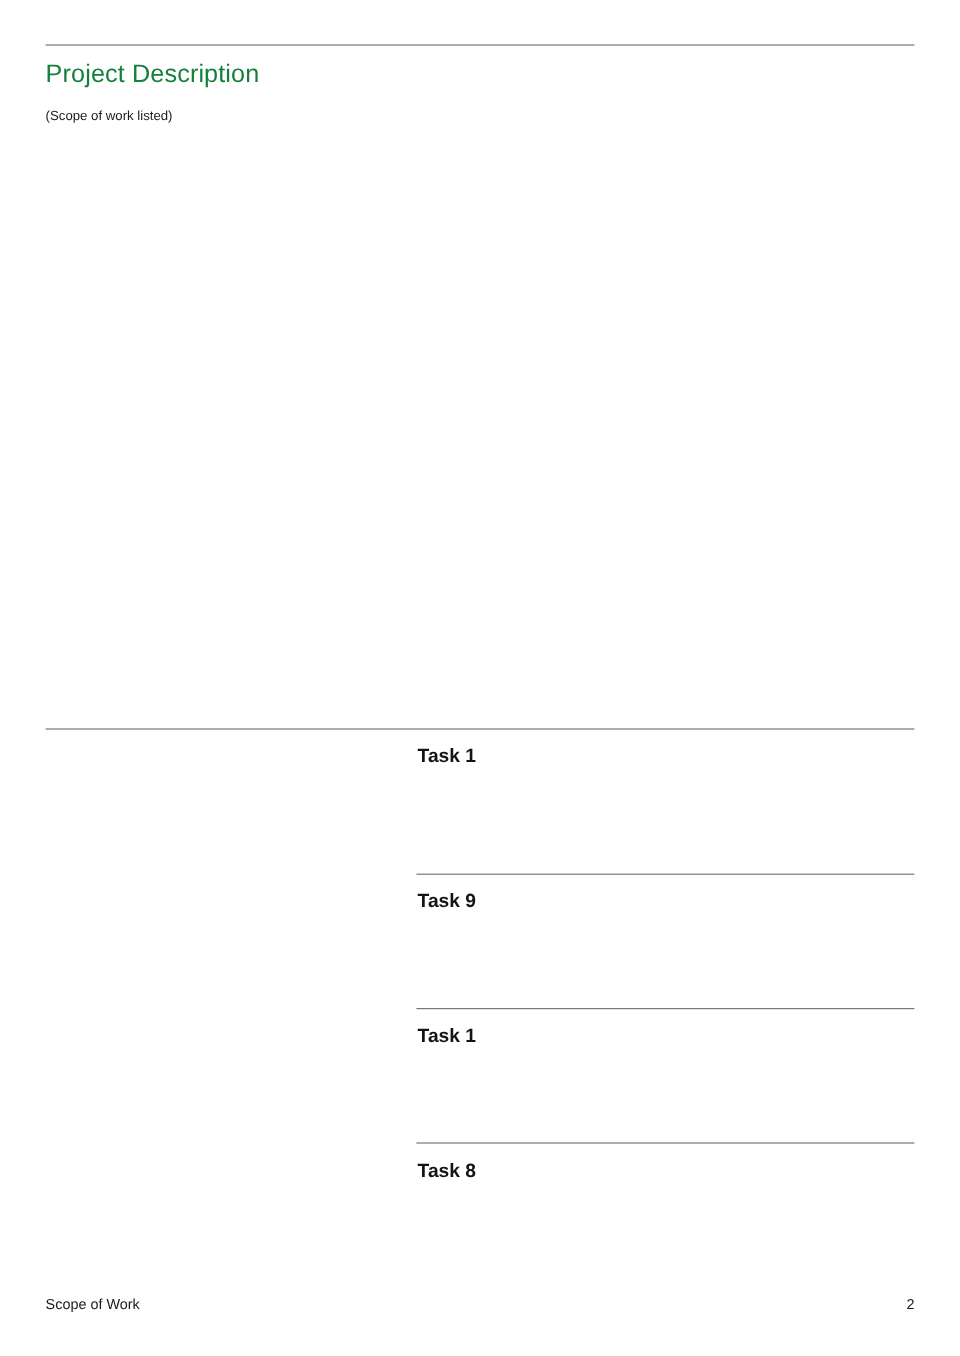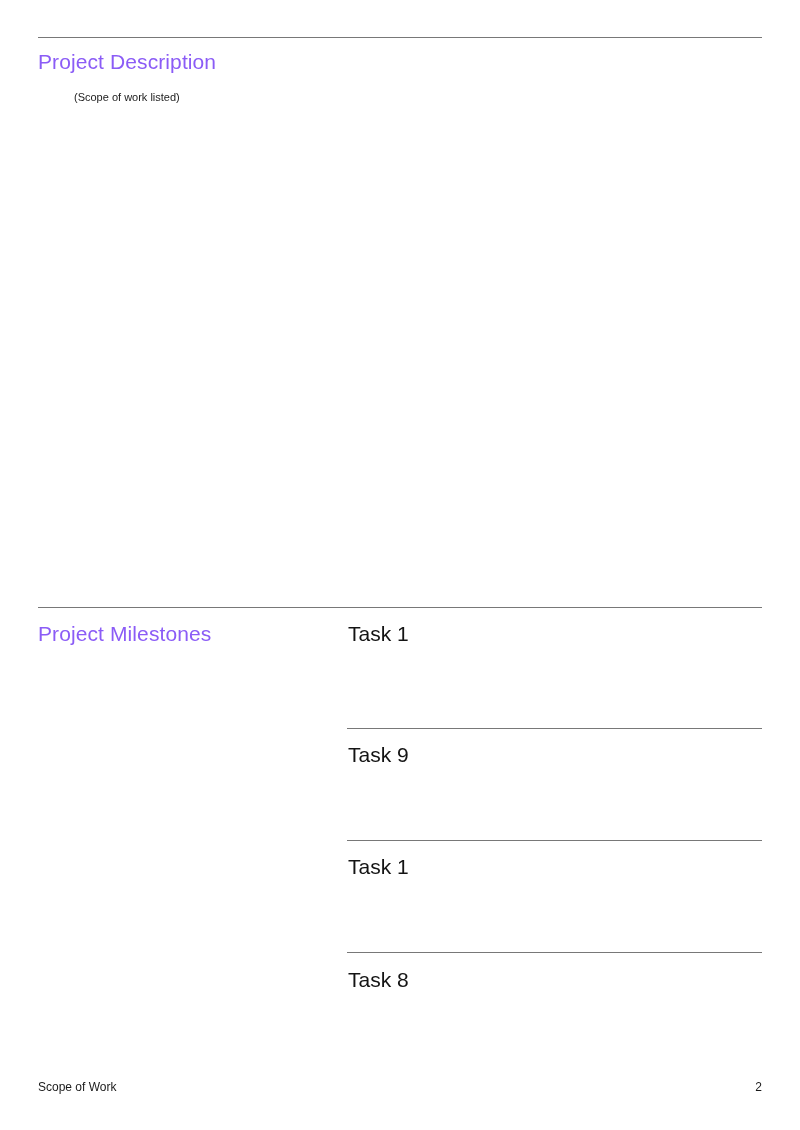--- a/index.html
+++ b/index.html
@@ -31,37 +31,36 @@
   .rule-task {
     left: 347px;
     width: 415px;
   }
   .heading {
     position: absolute;
     margin: 0;
     font-size: 21px;
     font-weight: 400;
     line-height: 1.15;
-    color: #8b5cf6;
+    color: #15803d;
     letter-spacing: 0.1px;
     white-space: nowrap;
   }
   .subtitle {
     position: absolute;
     font-size: 11px;
     line-height: 1.2;
     color: #1c1c1c;
     white-space: nowrap;
-    margin-left: 36px;
   }
   .task-label {
     position: absolute;
     left: 348px;
-    font-size: 21px;
-    font-weight: 400;
+    font-size: 16px;
+    font-weight: 700;
     line-height: 1.15;
     color: #141414;
     white-space: nowrap;
   }
   .footer-text {
     position: absolute;
     top: 1080px;
     font-size: 12px;
     line-height: 1.2;
     color: #1a1a1a;
@@ -81,21 +80,20 @@
 <div class="page">
 
   <div class="rule rule-full" style="top:37px"></div>
 
   <h1 class="heading" style="left:38px; top:50px">Project Description</h1>
 
   <div class="subtitle" style="left:38px; top:91px">(Scope of work listed)</div>
 
   <div class="rule rule-full" style="top:607px"></div>
 
-  <h2 class="heading" style="left:38px; top:622px">Project Milestones</h2>
 
   <div class="task-label" style="top:622px">Task 1</div>
 
   <div class="rule rule-task" style="top:728px"></div>
 
   <div class="task-label" style="top:743px">Task 9</div>
 
   <div class="rule rule-task" style="top:840px"></div>
 
   <div class="task-label" style="top:855px">Task 1</div>

